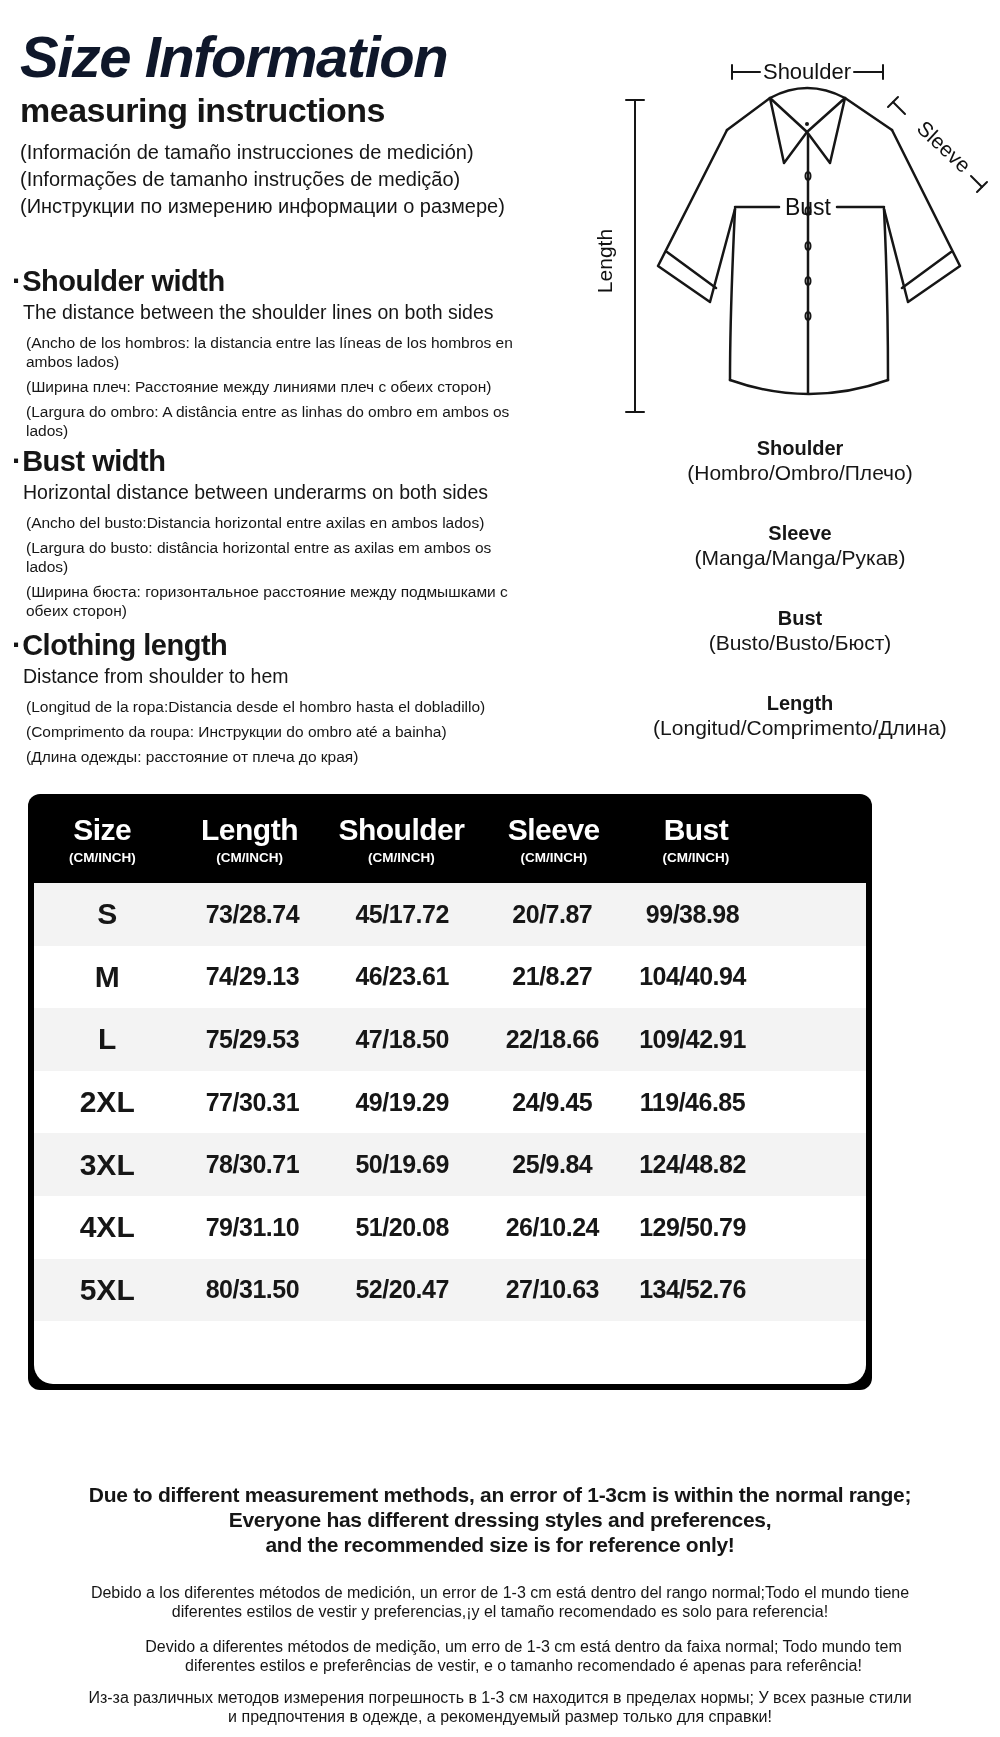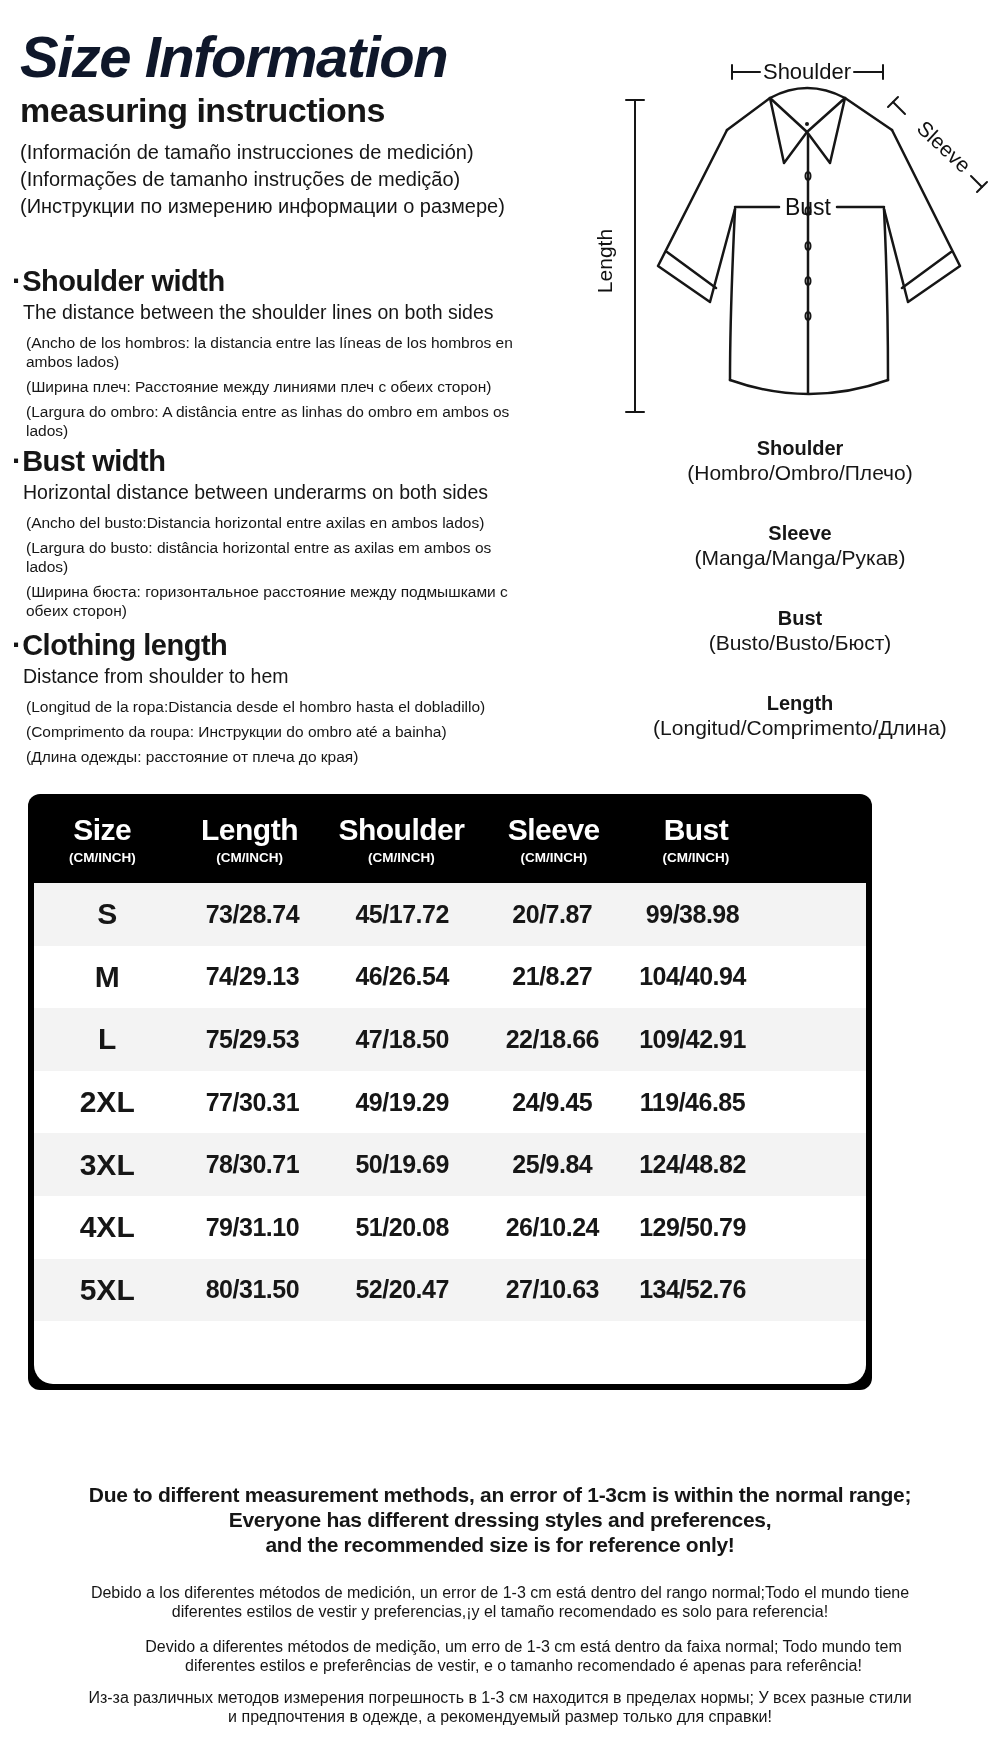--- a/index.html
+++ b/index.html
@@ -207,21 +207,21 @@
       <div class="cell-size">S</div>
       <div class="cell-val">73/28.74</div>
       <div class="cell-val">45/17.72</div>
       <div class="cell-val">20/7.87</div>
       <div class="cell-val">99/38.98</div>
       <div></div>
     </div>
     <div class="row">
       <div class="cell-size">M</div>
       <div class="cell-val">74/29.13</div>
-      <div class="cell-val">46/26.54</div>
+      <div class="cell-val">46/23.61</div>
       <div class="cell-val">21/8.27</div>
       <div class="cell-val">104/40.94</div>
       <div></div>
     </div>
     <div class="row">
       <div class="cell-size">L</div>
       <div class="cell-val">75/29.53</div>
       <div class="cell-val">47/18.50</div>
       <div class="cell-val">22/18.66</div>
       <div class="cell-val">109/42.91</div>

